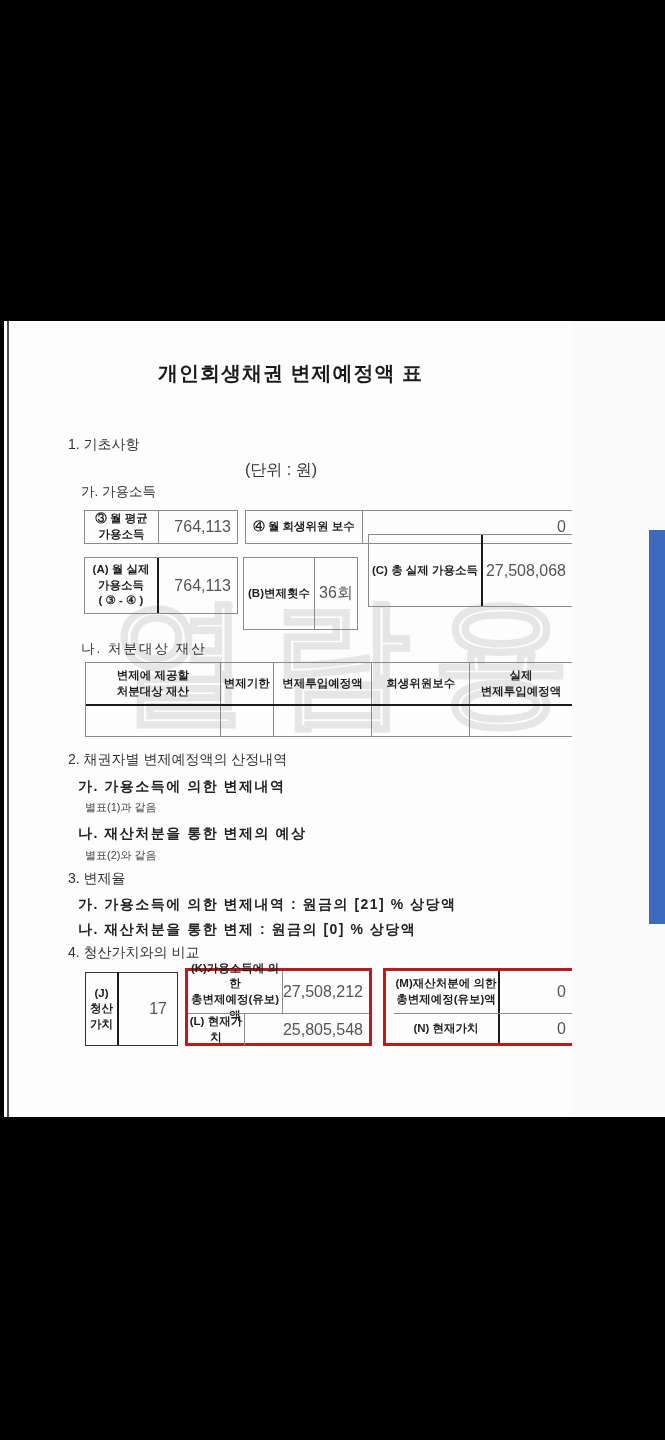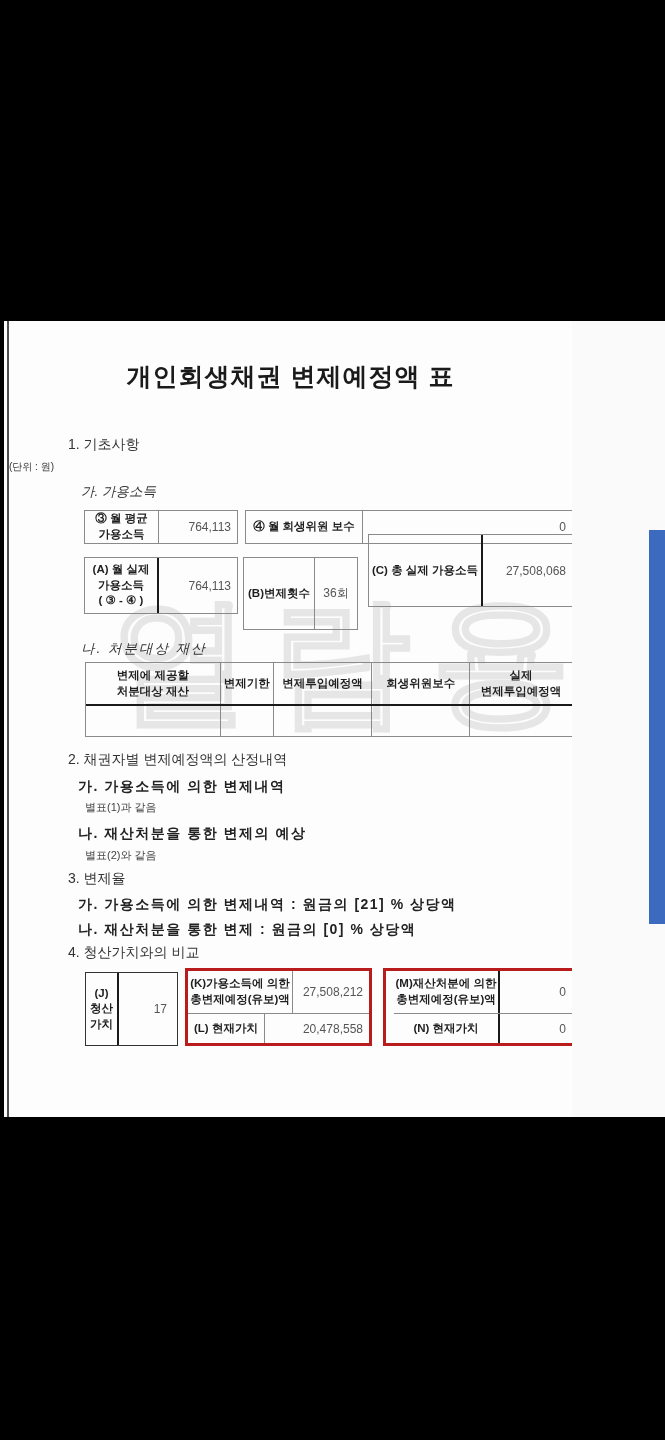--- a/index.html
+++ b/index.html
@@ -12,39 +12,39 @@
   .page-edge-line { position:absolute; left:7px; top:321px; width:2px; height:796px; background:#4f4f4f; }
   .viewer-gutter { position:absolute; left:572px; top:321px; width:93px; height:796px; background:#fafafa; }
   .watermark {
     position:absolute; left:112px; top:578px; font-size:138px; line-height:1.2;
     letter-spacing:22px; font-weight:bold; color:transparent;
     -webkit-text-stroke:3px #e6e6e6; text-stroke:3px #e6e6e6; z-index:1;
     white-space:nowrap;
   }
   .content { position:absolute; inset:0; z-index:2; }
   .abs { position:absolute; }
-  .doc-title { left:9px; top:360px; width:563px; text-align:center; font-size:25px; font-weight:600; letter-spacing:1px; color:#1a1a1a; }
+  .doc-title { left:9px; top:360px; width:563px; text-align:center; font-size:20px; font-weight:600; letter-spacing:1px; color:#1a1a1a; }
   .h-num { font-size:14px; color:#333; }
-  .h-sub { font-size:13.5px; color:#333;font-style:italic; }
+  .h-sub { font-size:13.5px; color:#333; }
   .h-sub.wide { letter-spacing:2px; }
   .h-bold { font-size:14px; font-weight:600; letter-spacing:1.5px; color:#222; }
   .note { font-size:11px; color:#444; }
-  .unit-note { left:9px; top:460px; width:544px; text-align:left; font-size:10px; color:#333; }
+  .unit-note { left:9px; top:460px; width:544px; text-align:center; font-size:16px; color:#333; }
 
   .box { position:absolute; border:1px solid #8a8a8a; background:transparent; display:flex; box-sizing:border-box; }
   .box.no-right { border-right:none; }
   .lbl {
     display:flex; align-items:center; justify-content:center; text-align:center;
     font-weight:bold; font-size:11.5px; line-height:1.35; white-space:pre-line;
     box-sizing:border-box; border-right:1px solid #8a8a8a; color:#1f1f1f;
   }
   .lbl.thick { border-right:2px solid #1a1a1a; }
   .val {
     display:flex; align-items:center; justify-content:flex-end;
-    font-size:12px; color:#555; padding-right:6px; box-sizing:border-box; flex:1;
+    font-size:16px; color:#555; padding-right:6px; box-sizing:border-box; flex:1;
   }
   .val.center { justify-content:center; padding-right:0; }
 
   .vbox { position:absolute; border:3px solid #b91c1c; box-sizing:border-box; display:flex; flex-direction:column; }
   .vbox.no-right { border-right:none;padding-left:8px; }
   .vrow { display:flex; box-sizing:border-box; }
   .vrow + .vrow { border-top:1px solid #8a8a8a; }
 
   .asset-table { position:absolute; left:85px; top:662px; width:487px; box-sizing:border-box; border:1px solid #8a8a8a; border-right:none; }
   .asset-row { display:flex; }
@@ -143,21 +143,21 @@
     </div>
 
     <div class="vbox" style="left:185px; top:968px; width:187px; height:78px;">
       <div class="vrow" style="height:42px;">
         <div class="lbl" style="width:105px;">(K)가용소득에 의한
 총변제예정(유보)액</div>
         <div class="val">27,508,212</div>
       </div>
       <div class="vrow" style="flex:1;gap:38px;">
         <div class="lbl" style="width:105px;">(L) 현재가치</div>
-        <div class="val">20,478,558</div>
+        <div class="val">25,805,548</div>
       </div>
     </div>
 
     <div class="vbox no-right" style="left:383px; top:968px; width:189px; height:78px;">
       <div class="vrow" style="height:42px;">
         <div class="lbl thick" style="width:106px;">(M)재산처분에 의한
 총변제예정(유보)액</div>
         <div class="val">0</div>
       </div>
       <div class="vrow" style="flex:1;gap:16px;">

